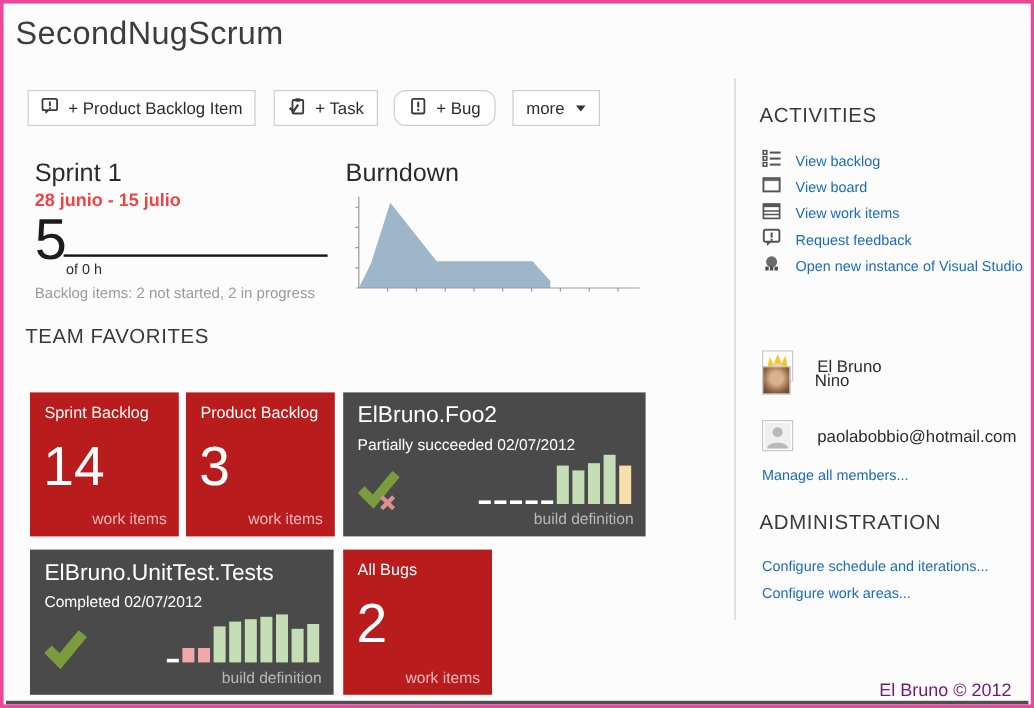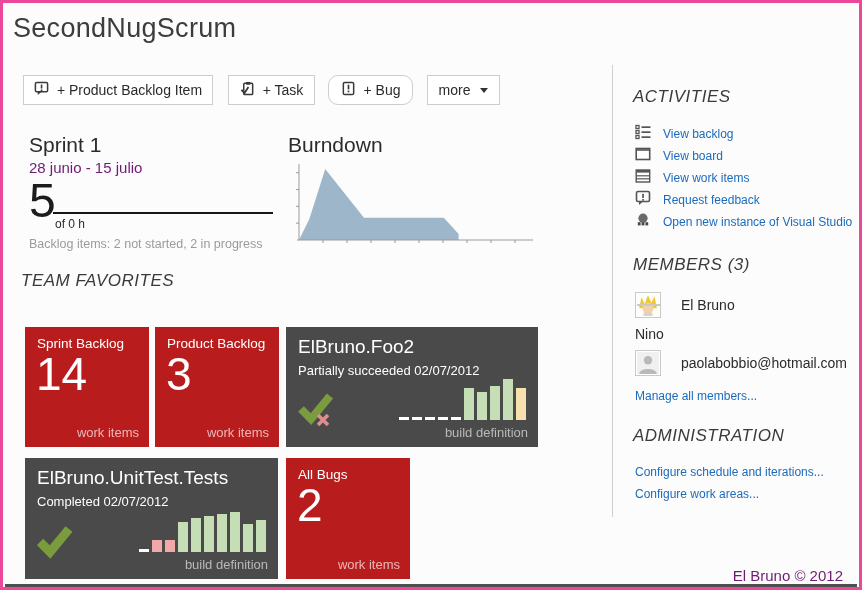--- a/index.html
+++ b/index.html
@@ -12,38 +12,38 @@
   .page-title{left:10px;top:10px;font-size:27px;font-weight:300;color:#3d3d3d;letter-spacing:.3px;}
 
   .btn{position:absolute;top:72px;height:30px;box-sizing:border-box;background:#fff;
        border:1px solid #cdcdcd;display:flex;align-items:center;justify-content:center;
        gap:8px;font-size:14px;color:#2b2b2b;cursor:pointer;}
   .btn svg{flex:0 0 auto;}
   .caret{width:0;height:0;border-left:4px solid transparent;border-right:4px solid transparent;
          border-top:5px solid #333;display:inline-block;margin-left:2px;}
 
   .sprint-name{left:26px;top:130px;font-size:21px;font-weight:300;color:#2b2b2b;}
-  .sprint-dates{left:26px;top:156px;font-size:15px;font-weight:400;color:#701a75;}
+  .sprint-dates{left:26px;top:156px;font-size:15px;font-weight:700;color:#ef4444;}
   .sprint-number{left:26px;top:174px;font-size:48px;font-weight:300;line-height:1;color:#1c1c1c;}
   .sprint-line{left:50px;top:209px;width:220px;border-top:2px solid #161616;}
   .sprint-capacity{left:52px;top:214px;font-size:12px;color:#2b2b2b;}
   .sprint-summary{left:26px;top:234px;font-size:12.5px;color:#9b9b9b;}
 
   .burndown-title{left:285px;top:130px;font-size:21px;font-weight:300;color:#2b2b2b;}
   .burndown-box{left:290px;top:157px;}
 
-  .section-heading{font-size:17px;color:#3a3a3a;letter-spacing:.5px;font-weight:400;font-style:italic;}
+  .section-heading{font-size:17px;color:#3a3a3a;letter-spacing:.5px;font-weight:400;}
   .fav-heading{left:18px;top:268px;}
 
   .tile{position:absolute;color:#fff;cursor:pointer;box-sizing:border-box;}
   .tile.query{background:#b91c1c;}
   .tile.build{background:#4a4a4a;}
   .tile .t-title{position:absolute;left:12px;top:9px;font-size:13.5px;}
   .tile.build .t-title{font-size:19px;font-weight:300;}
-  .tile .t-count{position:absolute;left:11px;top:24px;font-size:46px;font-weight:300;line-height:1;}
+  .tile .t-count{position:absolute;left:11px;top:38px;font-size:46px;font-weight:300;line-height:1;}
   .tile .t-caption{position:absolute;right:10px;bottom:7px;font-size:13px;color:rgba(255,255,255,.68);}
   .tile.build .t-caption{color:#b9b9b9;}
   .tile .t-status{position:absolute;left:12px;top:36px;font-size:13px;}
   .tile .t-check{position:absolute;left:12px;bottom:16px;}
   .bars{position:absolute;right:12px;bottom:27px;display:flex;align-items:flex-end;gap:3px;}
   .bars i{display:block;width:10px;}
   .bars .green{background:#c5deb6;} .bars .pink{background:#f0a8a8;}
   .bars .tan{background:#f7dfae;}  .bars .dash{background:#ffffff;}
 
   .divider{left:609px;top:62px;height:452px;width:1px;background:#cfcfcf;}
@@ -256,34 +256,33 @@
       <svg width="16" height="16" viewBox="0 0 16 16">
           <circle cx="8" cy="6.2" r="4.6" fill="#6a6a6a"></circle>
           <rect x="2.8" y="10.2" width="2.8" height="3.2" fill="#4a4a4a"></rect>
           <rect x="6.6" y="10.2" width="2.8" height="3.2" fill="#4a4a4a"></rect>
           <rect x="10.4" y="10.2" width="2.8" height="3.2" fill="#4a4a4a"></rect>
         </svg>
     </span>
     <a class="link">Open new instance of Visual Studio</a>
   </div>
 
-  <div class="abs section-heading side-heading-members">MEMBERS (3)</div>
 
   <div class="member-row" style="top:289px;">
     <span class="avatar">
       <svg width="22" height="22" viewBox="0 0 20 20">
           <rect width="20" height="20" fill="#fdfdf8"></rect>
           <polygon points="2,13 4,3 7,9 10,1 13,8 16,2 18,13" fill="#f0c833"></polygon>
           <circle cx="10" cy="13" r="5" fill="#f2d0a8"></circle>
           <rect x="6" y="17" width="8" height="3" fill="#d8d4c8"></rect>
         </svg>
     </span>
     <span class="member-name">El Bruno</span>
   </div>
-  <div class="member-row" style="top:301px;flex-direction:column;">
+  <div class="member-row" style="top:301px;">
     <span class="avatar-nino"></span>
     <span class="member-name">Nino</span>
   </div>
   <div class="member-row" style="top:347px;">
     <span class="avatar">
       <svg width="22" height="22" viewBox="0 0 20 20">
           <rect width="20" height="20" fill="#f0f0f0"></rect>
           <circle cx="10" cy="7.5" r="3.8" fill="#b9b9b9"></circle>
           <path d="M2,20 C2,14 18,14 18,20 Z" fill="#b9b9b9"></path>
         </svg>

